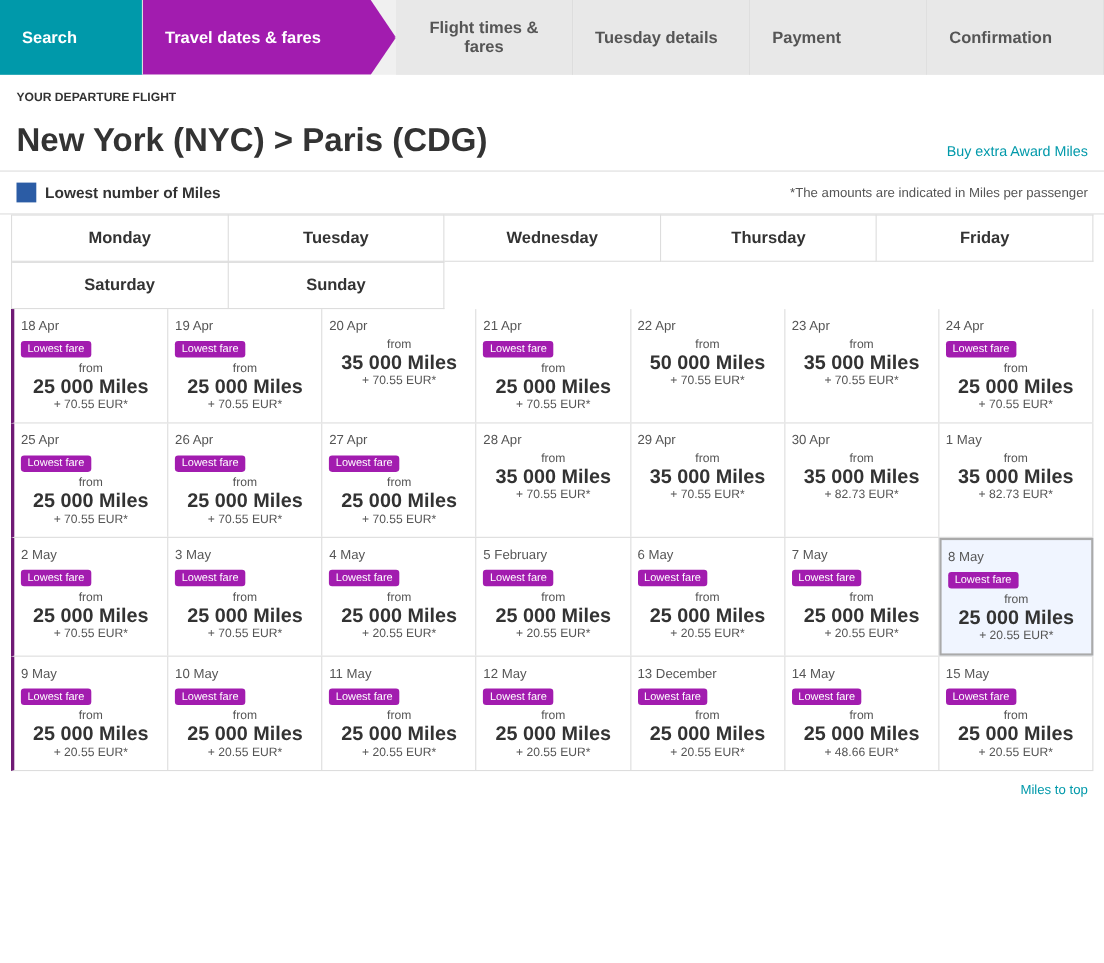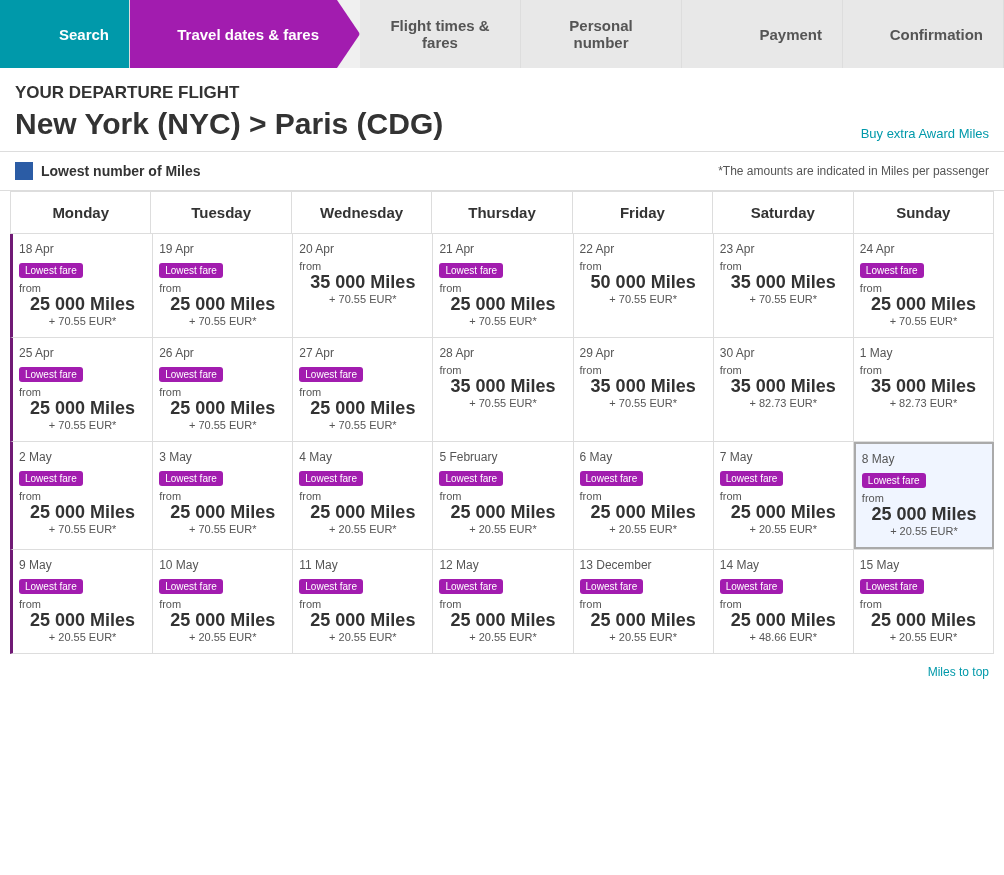--- a/index.html
+++ b/index.html
@@ -8,21 +8,21 @@
     
     .nav-tabs {
       display: flex;
       height: 68px;
       align-items: stretch;
       background: #f0f0f0;
     }
     .nav-tab {
       display: flex;
       align-items: center;
-      justify-content: flex-end;
+      justify-content: flex-start;
       padding: 0 20px;
       font-size: 15px;
       font-weight: bold;
       cursor: pointer;
       border-right: 1px solid #ddd;
       flex: 1;
       text-align: center;
     }
     .nav-tab.active-search {
       background: #0099aa;
@@ -40,25 +40,25 @@
       background: #e8e8e8;
       color: #555;
     }
 
     
     .header {
       padding: 15px 15px 10px 15px;
       border-bottom: 1px solid #ddd;
     }
     .departure-label {
-      font-size: 17px;
+      font-size: 11px;
       color: #333;
       font-weight: bold;
       text-transform: uppercase;
-      margin-bottom: 4px;
+      margin-bottom: 16px;
     }
     .route-title {
       font-size: 30px;
       font-weight: bold;
       color: #333;
     }
     .header-row {
       display: flex;
       justify-content: space-between;
       align-items: flex-end;
@@ -98,21 +98,21 @@
     }
 
     
     .calendar-container {
       padding: 0 10px;
     }
 
     
     .day-headers {
       display: grid;
-      grid-template-columns: repeat(7, 1fr);
+      grid-template-columns: repeat(5, 1fr);
       border-left: 1px solid #ddd;
     }
     .day-header {
       text-align: center;
       padding: 12px 5px;
       font-size: 15px;
       font-weight: bold;
       color: #333;
       border-right: 1px solid #ddd;
       border-bottom: 1px solid #ddd;
@@ -149,20 +149,21 @@
       background: #a21caf;
       color: #fff;
       font-size: 10px;
       padding: 2px 6px;
       border-radius: 3px;
       margin-bottom: 4px;
     }
     .from-label {
       font-size: 11px;
       color: #555;
+      text-align: center;
       display: block;
     }
     .miles-value {
       font-size: 18px;
       font-weight: bold;
       color: #333;
       text-align: center;
       display: block;
     }
     .eur-value {
@@ -190,21 +191,21 @@
   <div class="nav-tab active-search">
     <span>Search</span>
   </div>
   <div class="nav-tab active-travel">
     <span>Travel dates &amp; fares</span>
   </div>
   <div class="nav-tab inactive">
     <span>Flight times &amp; fares</span>
   </div>
   <div class="nav-tab inactive">
-    <span>Personal number</span>
+    <span>Tuesday details</span>
   </div>
   <div class="nav-tab inactive">
     <span>Payment</span>
   </div>
   <div class="nav-tab inactive">
     <span>Confirmation</span>
   </div>
 </div>
 
 <div class="header">

